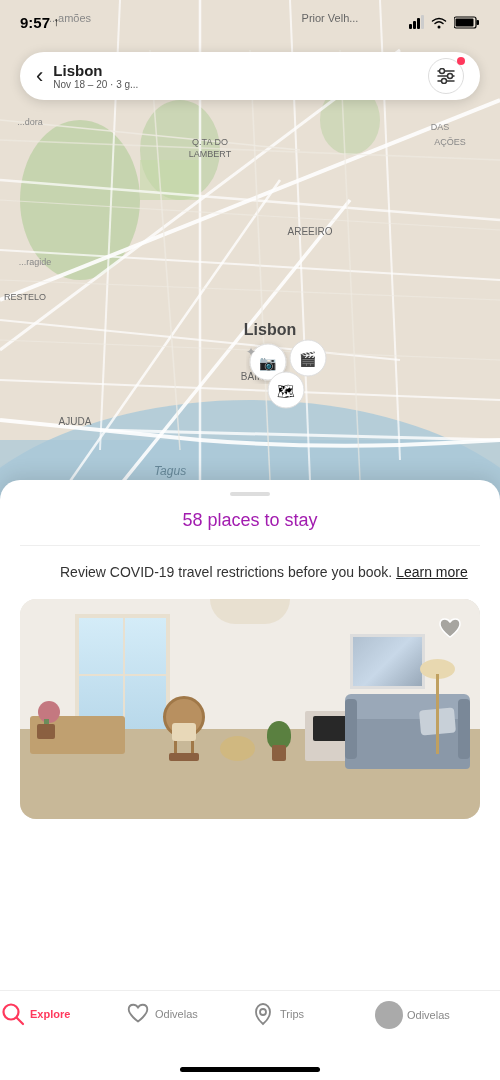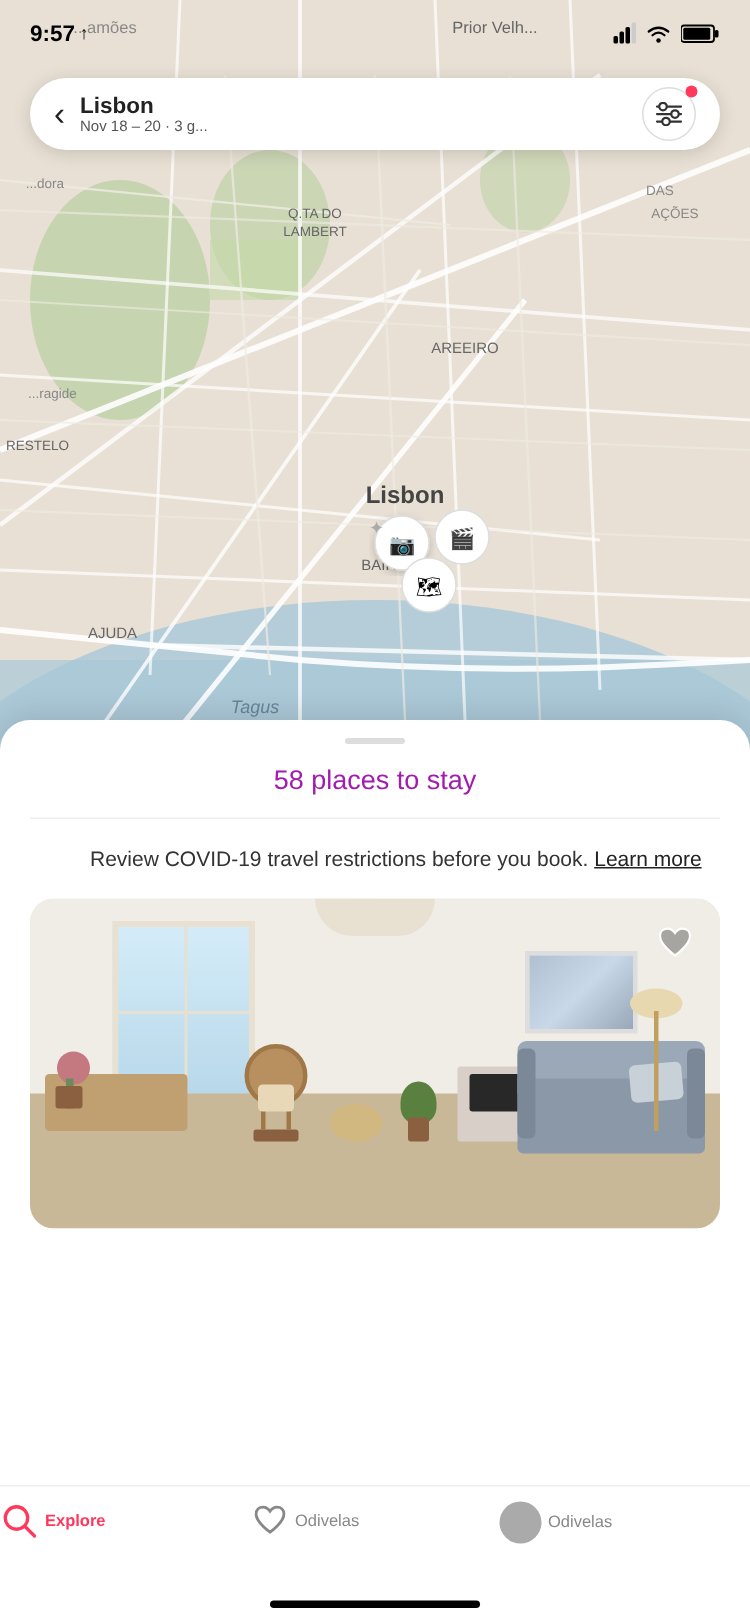--- a/index.html
+++ b/index.html
@@ -485,20 +485,26 @@
     <span class="nav-label active">Explore</span>
   </div>
 
   <div class="nav-item">
     <svg width="26" height="26" viewBox="0 0 28 28">
       <path d="M14 22 C14 22 4 15 4 9 C4 6 6 4 9 4 C11 4 13 5.5 14 7 C15 5.5 17 4 19 4 C22 4 24 6 24 9 C24 15 14 22 14 22Z" fill="none" stroke="#888" stroke-width="2"></path>
     </svg>
     <span class="nav-label">Odivelas</span>
   </div>
 
+  <div class="nav-item">
+    <svg width="26" height="26" viewBox="0 0 26 26">
+      <path d="M13 3 C9 3 6 6.5 6 11 C6 17 13 23 13 23 C13 23 20 17 20 11 C20 6.5 17 3 13 3 Z M13 14 C11.3 14 10 12.7 10 11 C10 9.3 11.3 8 13 8 C14.7 8 16 9.3 16 11 C16 12.7 14.7 14 13 14 Z" fill="none" stroke="#888" stroke-width="1.8"></path>
+    </svg>
+    <span class="nav-label">Trips</span>
+  </div>
 
 
   <div class="nav-item">
     <div class="avatar-circle" style="width:28px;height:28px;border-radius:50%;background:#aaaaaa;"></div>
     <span class="nav-label">Odivelas</span>
   </div>
 </div>
 
 <div class="home-indicator"></div>
 

